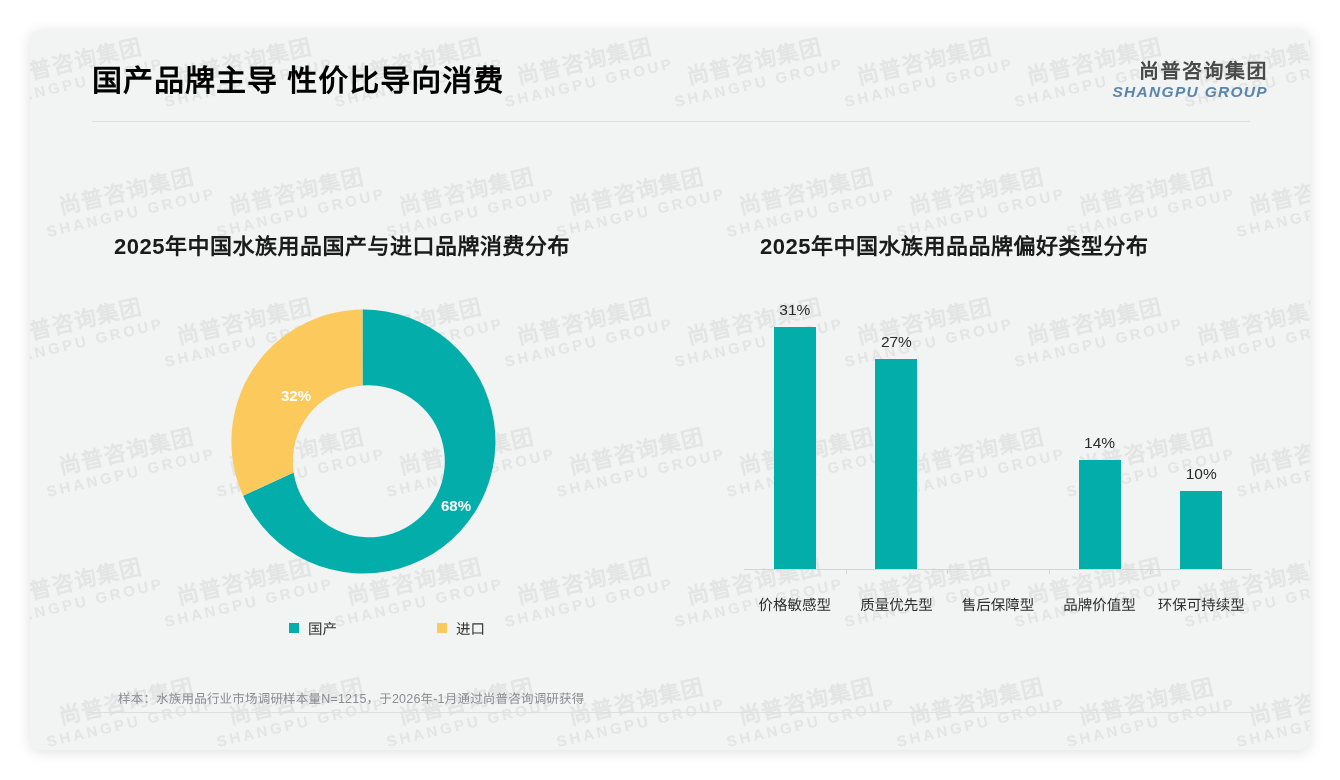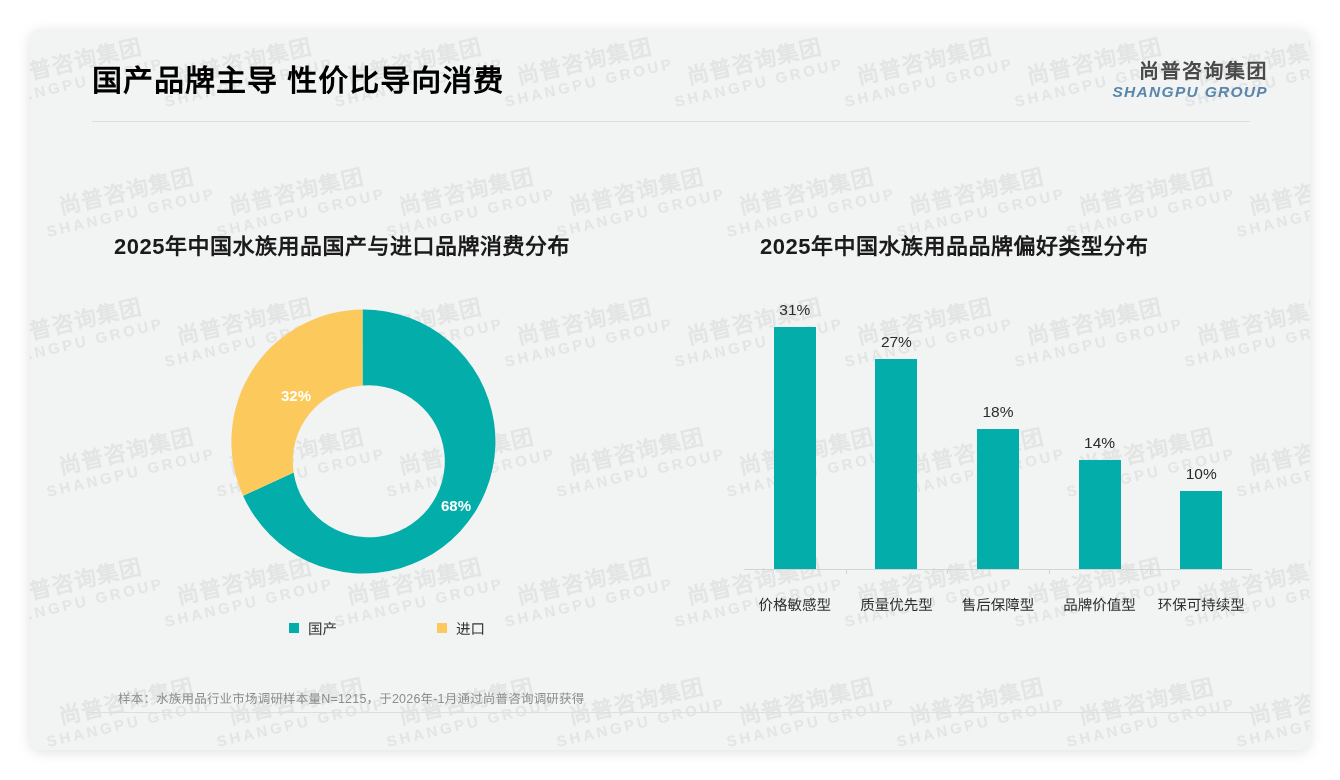--- a/index.html
+++ b/index.html
@@ -513,24 +513,20 @@
             <div class="bar" style="height: 242px; background: rgb(3, 174, 170);"></div>
             <div class="bar-value" style="bottom: 250px;">31%</div>
           </div>
           <div class="cat-label" style="left: -4.2px;">价格敏感型</div>
           <div class="bar-col" style="left: 101.6px; width: 101.6px;">
             <div class="bar" style="height: 210px; background: rgb(3, 174, 170);"></div>
             <div class="bar-value" style="bottom: 218px;">27%</div>
           </div>
           <div class="cat-label" style="left: 97.4px;">质量优先型</div>
           <div class="tick" style="left: 101.6px;"></div>
-          <div class="bar-col" style="left: 203.2px; width: 101.6px;">
-            <div class="bar" style="height: 140px; background: rgb(3, 174, 170);"></div>
-            <div class="bar-value" style="bottom: 148px;">18%</div>
-          </div>
           <div class="cat-label" style="left: 199px;">售后保障型</div>
           <div class="tick" style="left: 203.2px;"></div>
           <div class="bar-col" style="left: 304.8px; width: 101.6px;">
             <div class="bar" style="height: 109px; background: rgb(3, 174, 170);"></div>
             <div class="bar-value" style="bottom: 117px;">14%</div>
           </div>
           <div class="cat-label" style="left: 300.6px;">品牌价值型</div>
           <div class="tick" style="left: 304.8px;"></div>
           <div class="bar-col" style="left: 406.4px; width: 101.6px;">
             <div class="bar" style="height: 78px; background: rgb(3, 174, 170);"></div>

